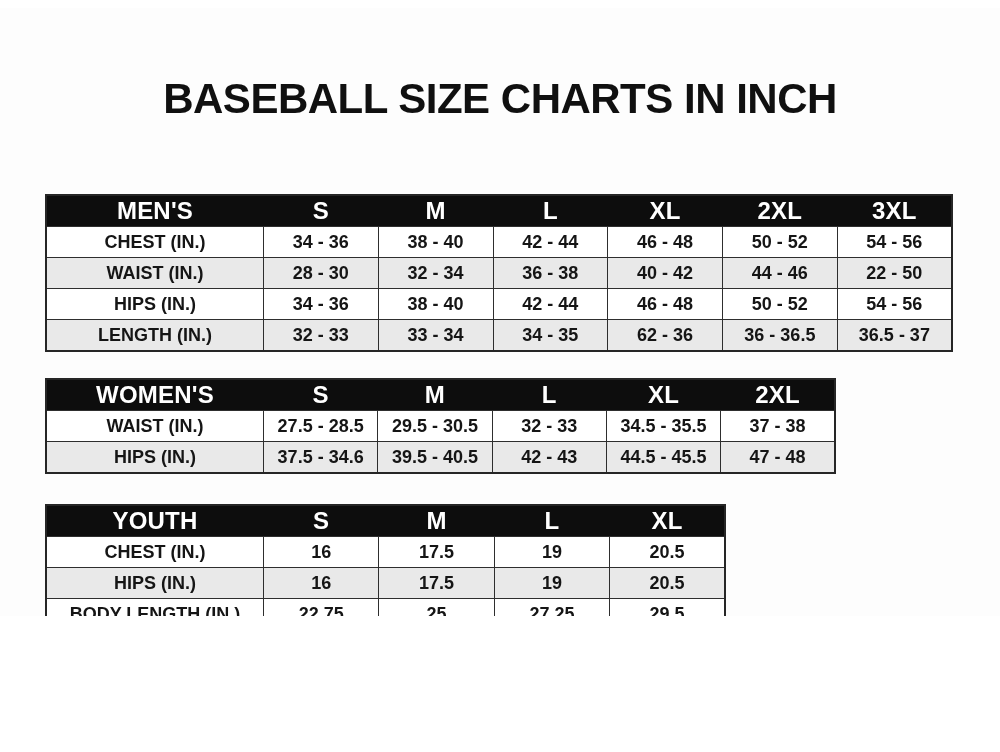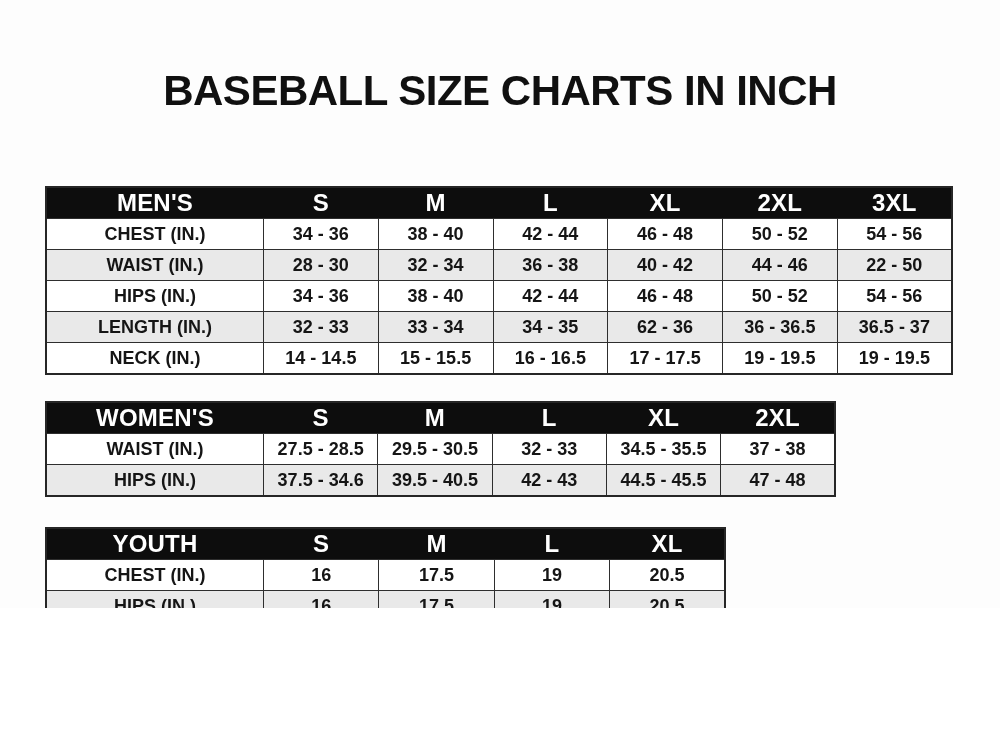--- a/index.html
+++ b/index.html
@@ -7,20 +7,21 @@
     padding: 0;
     background: #ffffff;
   }
   .page {
     position: relative;
     width: 1000px;
     height: 608px;
     background: var(--page-bg, #fdfdfd);
     font-family: "Liberation Sans", sans-serif;
     overflow: hidden;
+    margin-top: 8px;
   }
   .page-title {
     margin: 0;
     padding-top: 68px;
     text-align: center;
     font-size: 42px;
     line-height: 1.1;
     font-weight: 800;
     letter-spacing: -0.5px;
     color: #101010;
@@ -118,29 +119,20 @@
           </tr>
           <tr>
             <td>LENGTH (IN.)</td>
             <td>32 - 33</td>
             <td>33 - 34</td>
             <td>34 - 35</td>
             <td>62 - 36</td>
             <td>36 - 36.5</td>
             <td>36.5 - 37</td>
           </tr>
-          <tr>
-            <td>NECK (IN.)</td>
-            <td>14 - 14.5</td>
-            <td>15 - 15.5</td>
-            <td>16 - 16.5</td>
-            <td>17 - 17.5</td>
-            <td>19 - 19.5</td>
-            <td>19 - 19.5</td>
-          </tr>
         </tbody>
       </table>
 
     <table class="size-table t-womens">
         <thead>
           <tr>
             <th>WOMEN'S</th>
             <th>S</th>
             <th>M</th>
             <th>L</th>
@@ -186,16 +178,23 @@
             <td>19</td>
             <td>20.5</td>
           </tr>
           <tr>
             <td>HIPS (IN.)</td>
             <td>16</td>
             <td>17.5</td>
             <td>19</td>
             <td>20.5</td>
           </tr>
+          <tr>
+            <td>BODY LENGTH (IN.)</td>
+            <td>22.75</td>
+            <td>25</td>
+            <td>27.25</td>
+            <td>29.5</td>
+          </tr>
         </tbody>
       </table>
   </div>
 </div>
 
 </body></html>

